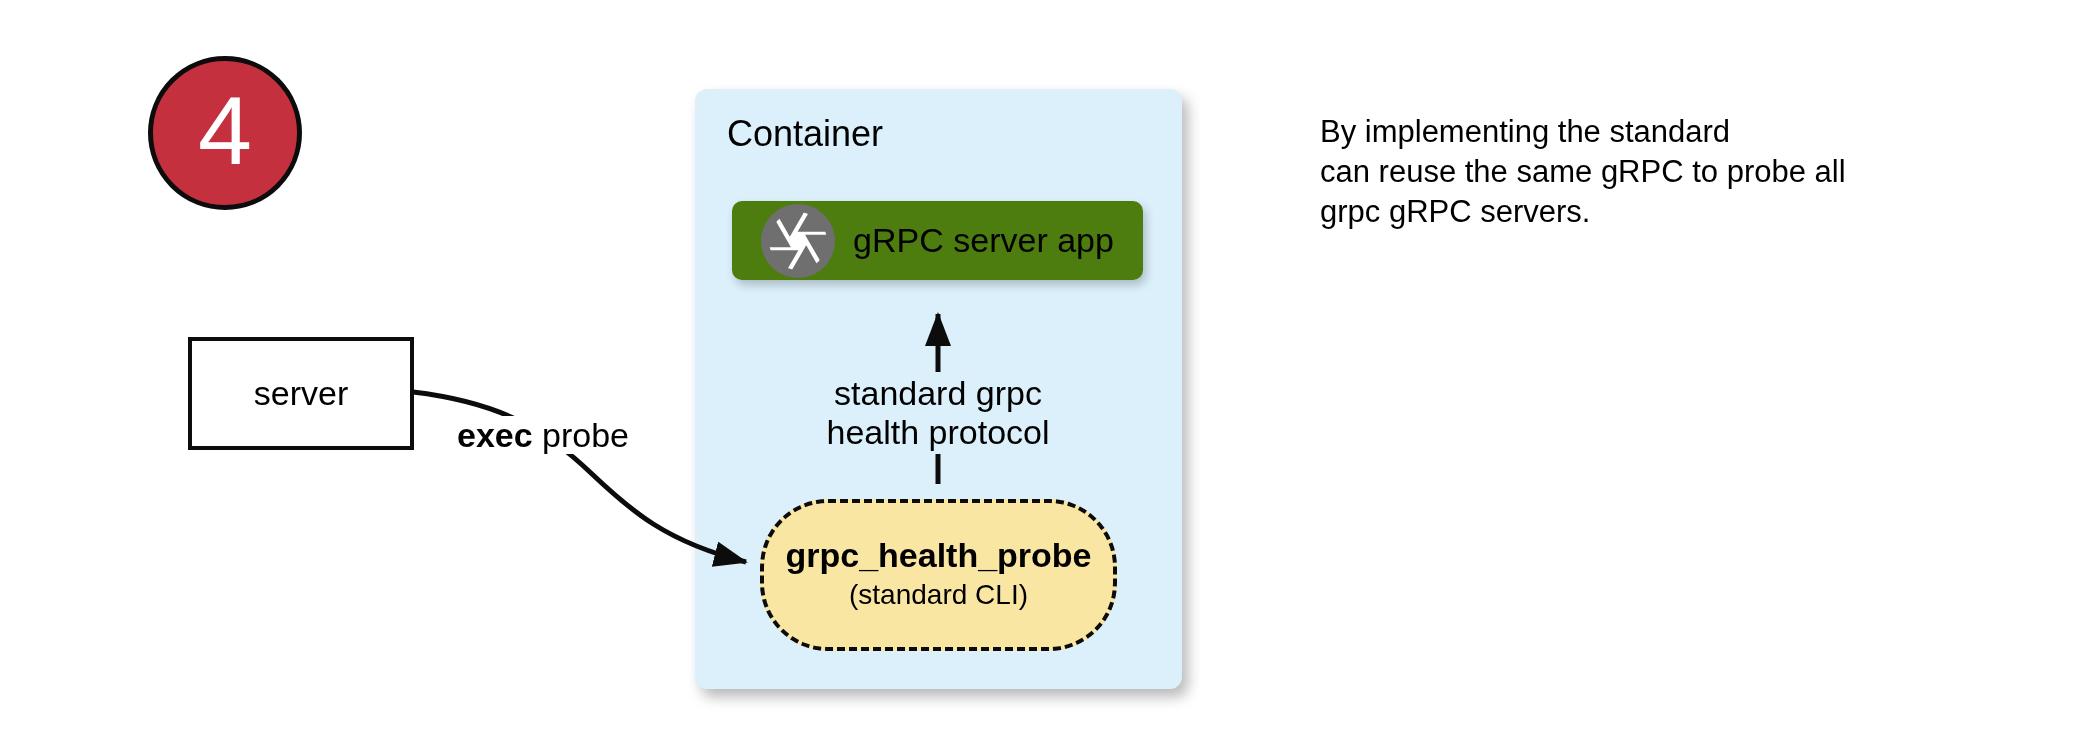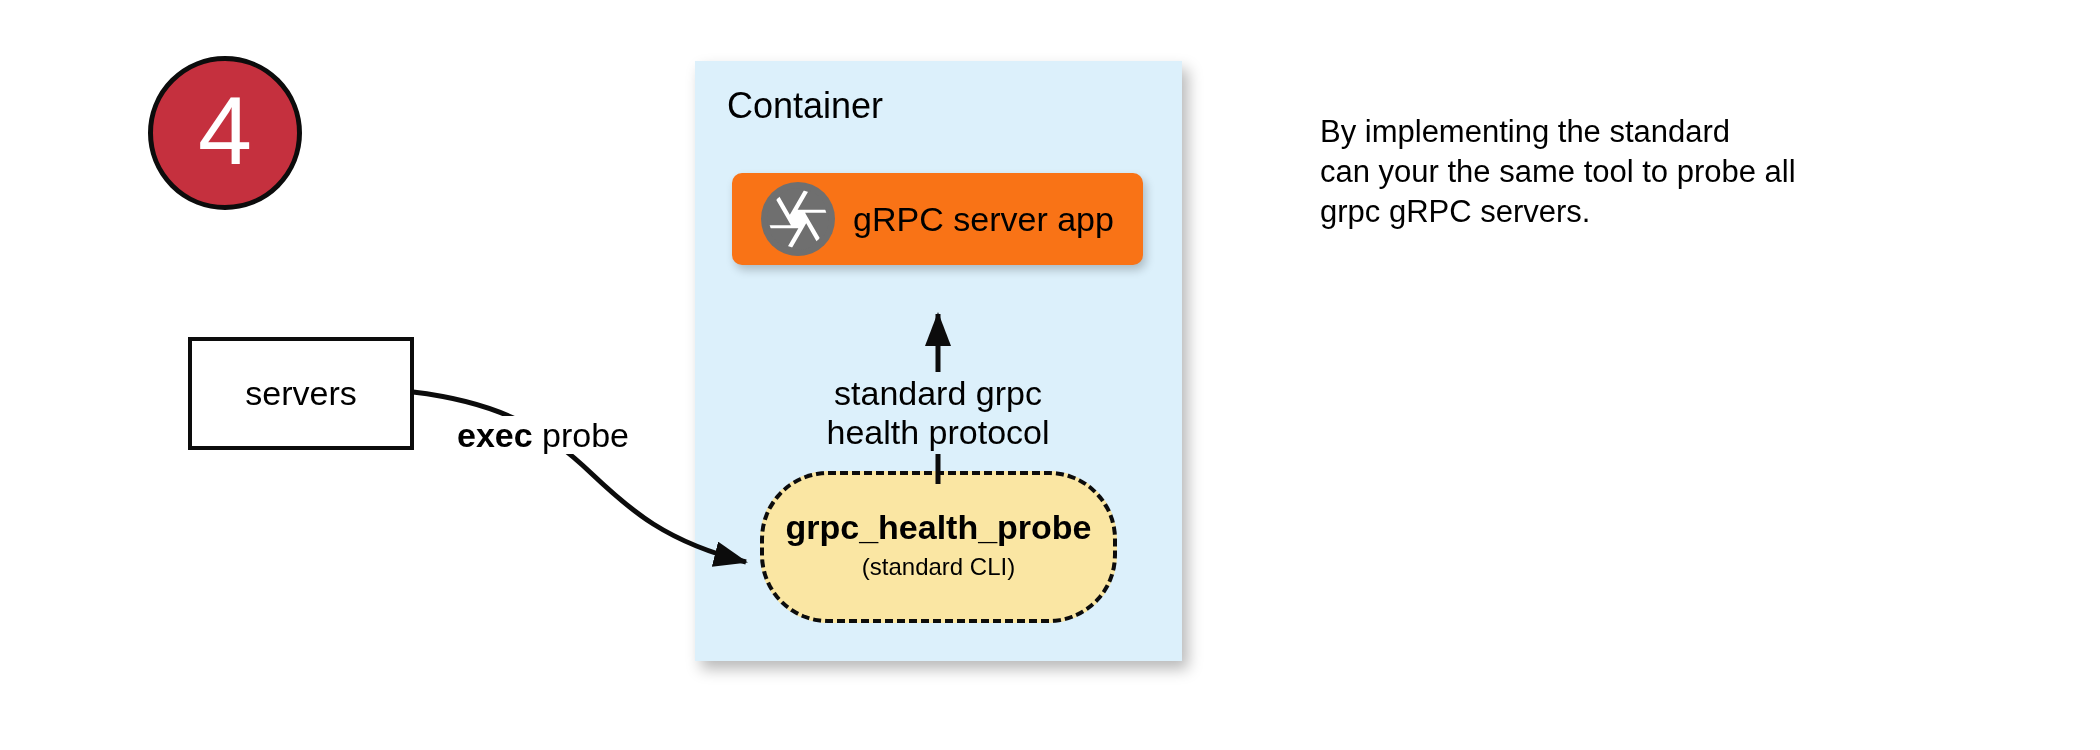--- a/index.html
+++ b/index.html
@@ -36,53 +36,53 @@
   
   .kubelet-box{
     position:absolute;left:188px;top:337px;
     width:226px;height:113px;
     background:#ffffff;border:4px solid #0c0c0c;
     display:flex;align-items:center;justify-content:center;
     font-size:34px;
   }
   
   .container-panel{
-    position:absolute;left:695px;top:61px;
+    position:absolute;left:695px;top:89px;
     width:487px;height:600px;
     background:var(--container-blue);
-    border-radius:0;
+    border-radius:12px;
     box-shadow:6px 8px 14px rgba(0,0,0,0.28);
   }
   .container-title{
     position:absolute;left:32px;top:24px;
     font-size:36px;
   }
   
   .server-app-box{
     position:absolute;left:37px;top:112px;
-    width:411px;height:92px;
-    background:#f97316;border-radius:10px;
+    width:411px;height:79px;
+    background:#4d7c0f;border-radius:10px;
     box-shadow:3px 5px 10px rgba(0,0,0,0.22);
     display:flex;align-items:center;justify-content:center;
     gap:18px;
   }
   .server-app-box .label{font-size:34px;}
   .aperture{width:74px;height:74px;flex:0 0 auto;}
   
   .probe-pill{
     position:absolute;left:65px;top:410px;
     width:357px;height:152px;
     background:var(--probe-yellow);
     border:4px dashed #0c0c0c;
     border-radius:68px;
     display:flex;flex-direction:column;align-items:center;justify-content:center;
     line-height:40px;white-space:nowrap;
   }
   .probe-pill .title{font-size:34px;font-weight:bold;}
-  .probe-pill .subtitle{font-size:24px;}
+  .probe-pill .subtitle{font-size:28px;}
   
   .arrows{
     position:absolute;left:0;top:0;width:2100px;height:750px;
     pointer-events:none;
   }
   
   .health-arrow-label{
     position:absolute;left:938px;top:372px;
     transform:translateX(-50%);
     background:var(--container-blue);
@@ -106,21 +106,21 @@
 </head>
 <body>
 
 <div class="stage">
 
   <div class="step-badge">
     <span class="num">4</span>
   </div>
 
   <div class="kubelet-box">
-    <span>servers</span>
+    <span>server</span>
   </div>
 
   <div class="container-panel">
     <div class="container-title">Container</div>
 
     <div class="server-app-box">
       <svg class="aperture" viewBox="0 0 24 24" aria-hidden="true">
         <circle cx="12" cy="12" r="12" fill="var(--icon-gray)"></circle>
         <circle cx="12" cy="12" r="9.4" fill="#ffffff"></circle>
         <path fill="var(--icon-gray)" d="M9.4 10.5l4.77-8.26C13.47 2.09 12.75 2 12 2c-2.4 0-4.6.85-6.32 2.25l3.66 6.35.06-.1zM21.54 9c-.92-2.92-3.15-5.26-6-6.34L11.88 9h9.66zm.26 1h-7.49l.29.5 4.76 8.25C21 16.97 22 14.61 22 12c0-.69-.07-1.35-.2-2zM8.54 12l-3.9-6.75C3.01 7.03 2 9.39 2 12c0 .69.07 1.35.2 2h7.49l-1.15-2zm-6.08 3c.92 2.92 3.15 5.26 6 6.34L12.12 15H2.46zm11.27 0l-3.9 6.76c.7.15 1.42.24 2.17.24 2.4 0 4.6-.85 6.32-2.25l-3.66-6.35-.93 1.6z"></path>
@@ -150,17 +150,17 @@
     <div>standard grpc</div>
     <div>health protocol</div>
   </div>
 
   <div class="exec-probe-label">
     <b>exec</b><span> probe</span>
   </div>
 
   <div class="side-note">
     <div>By implementing the standard</div>
-    <div>can your the same tool to probe all</div>
+    <div>can reuse the same gRPC to probe all</div>
     <div>grpc gRPC servers.</div>
   </div>
 
 </div>
 
 </body></html>

